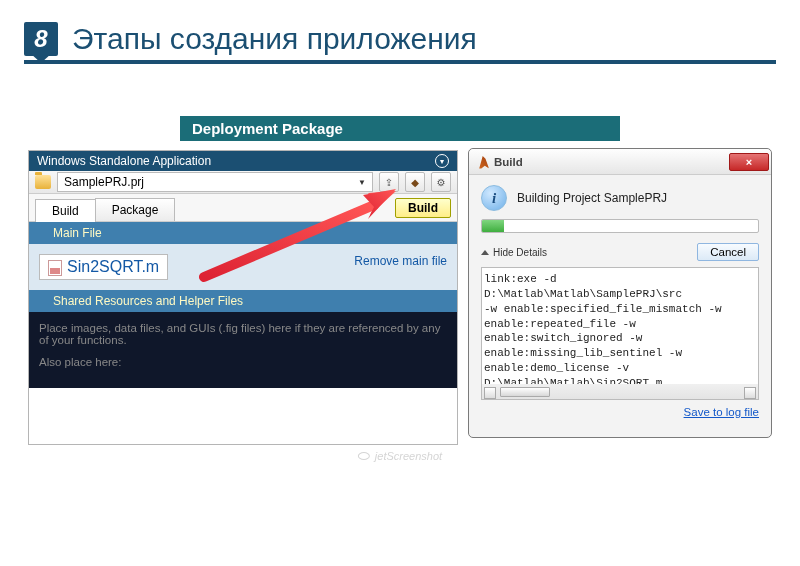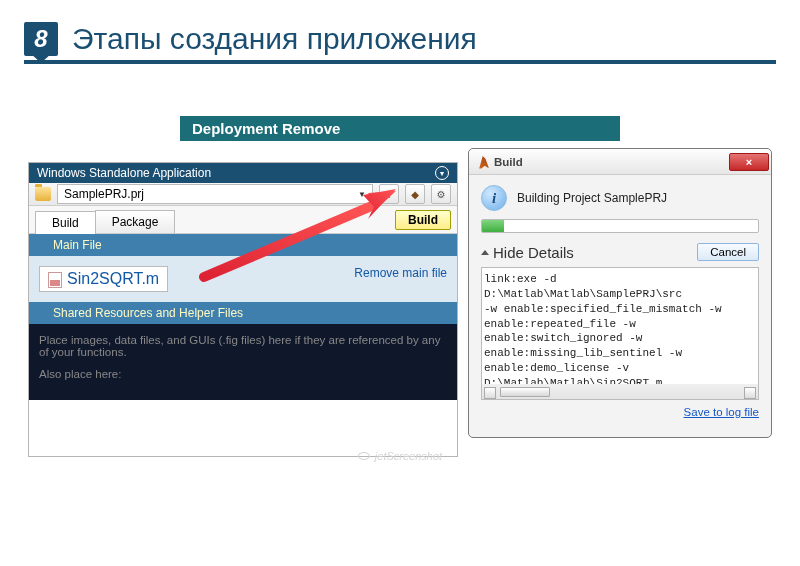--- a/index.html
+++ b/index.html
@@ -56,21 +56,20 @@
     font-size: 15px;
   }
 
   
   .left-window {
     position: absolute;
     top: 150px; left: 28px; width: 430px; height: 295px;
     border: 1px solid #b5b5b5;
     background: #fff;
     font-size: 12px;
-    margin-top: 12px;
   }
   .win-titlebar {
     background: #1b4f72;
     color: #fff;
     display: flex; align-items: center; justify-content: space-between;
     padding: 3px 8px;
     font-size: 12px;
   }
   .titlebar-dropdown {
     width: 14px; height: 14px; border-radius: 50%;
@@ -192,21 +191,21 @@
     color:#1a4d80; font-family: Georgia, serif; font-weight:bold; font-style: italic; font-size:15px;
     border: 1px solid #8abbe0;
   }
   .build-title { font-size: 12px; font-weight: normal; color: #222; }
   .progress-bar {
     height: 14px; border: 1px solid #bbb; border-radius: 2px;
     background: #fff; overflow: hidden; margin: 4px 0 10px 0;
   }
   .progress-fill { width: 8%; height: 100%; background: linear-gradient(#7fd67f,#3fae3f); }
   .details-row { display:flex; align-items:center; justify-content:space-between; margin-bottom:6px;}
-  .hide-details { display:flex; align-items:center; gap:4px; color:#333; font-size:15px; cursor:pointer;}
+  .hide-details { display:flex; align-items:center; gap:4px; color:#333; font-size:10px; cursor:pointer;}
   .arrow-up { width:0;height:0;border-left:4px solid transparent;border-right:4px solid transparent;border-bottom:5px solid #555;}
   .cancel-btn {
     border: 1px solid #8fb6e0;
     background: linear-gradient(#f7fbff,#dceaf7);
     padding: 2px 12px; font-size: 11.5px; border-radius: 2px;
   }
   .log-box {
     background: #fff; border: 1px solid #bbb;
     height: 118px;
     font-family: "Courier New", monospace;
@@ -236,21 +235,21 @@
 </style>
 </head>
 <body>
 
 <div class="slide-header">
   <div class="slide-num-badge">8</div>
   <div class="slide-title">Этапы создания приложения</div>
 </div>
 <div class="title-rule"></div>
 
-<div class="section-banner">Deployment Remove</div>
+<div class="section-banner">Deployment Package</div>
 
 <div class="left-window">
   <div class="win-titlebar">
     <span>Windows Standalone Application</span>
     <span class="titlebar-dropdown">▾</span>
   </div>
   <div class="toolbar-row">
     <span class="folder-icon"></span>
     <div class="file-field">
       <span>SamplePRJ.prj</span>

